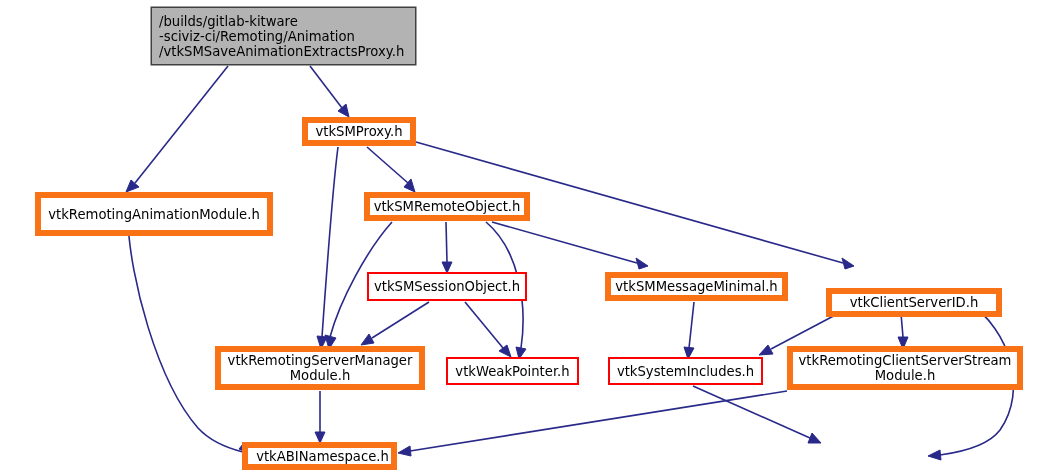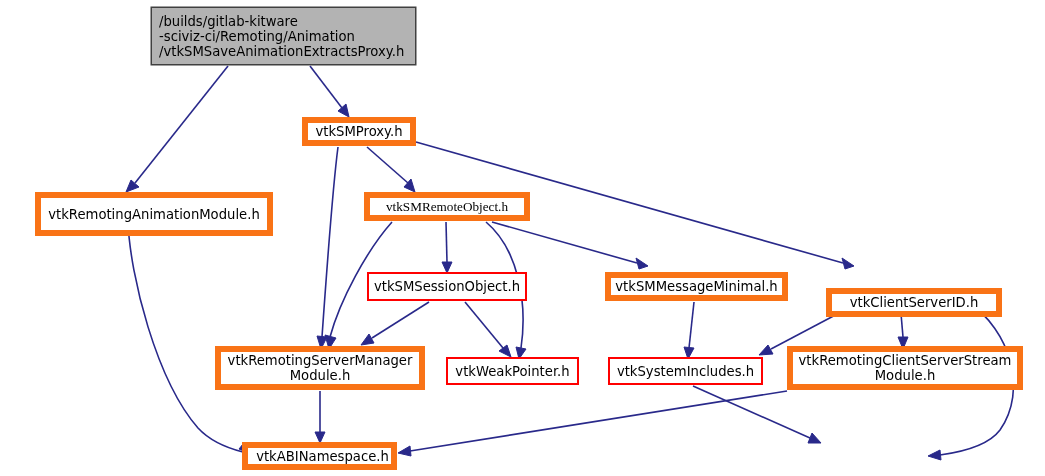--- a/index.html
+++ b/index.html
@@ -176,21 +176,21 @@
   </div>
 
   <div class="node-box" style="left:302px; top:117px; width:114px; height:29px;">
     <span class="node-label">vtkSMProxy.h</span>
   </div>
 
   <div class="node-box" style="left:7px; top:192px; width:238px; height:44px;margin-left:28px;">
     <span class="node-label">vtkRemotingAnimationModule.h</span>
   </div>
 
-  <div class="node-box" style="left:364px; top:192px; width:166px; height:29px;font-family:Liberation Serif, serif;">
+  <div class="node-box" style="left:364px; top:192px; width:166px; height:29px;">
     <span class="node-label">vtkSMRemoteObject.h</span>
   </div>
 
   <div class="node-box missing" style="left:367px; top:272px; width:160px; height:29px;">
     <span class="node-label">vtkSMSessionObject.h</span>
   </div>
 
   <div class="node-box" style="left:605px; top:272px; width:183px; height:29px;">
     <span class="node-label">vtkSMMessageMinimal.h</span>
   </div>

